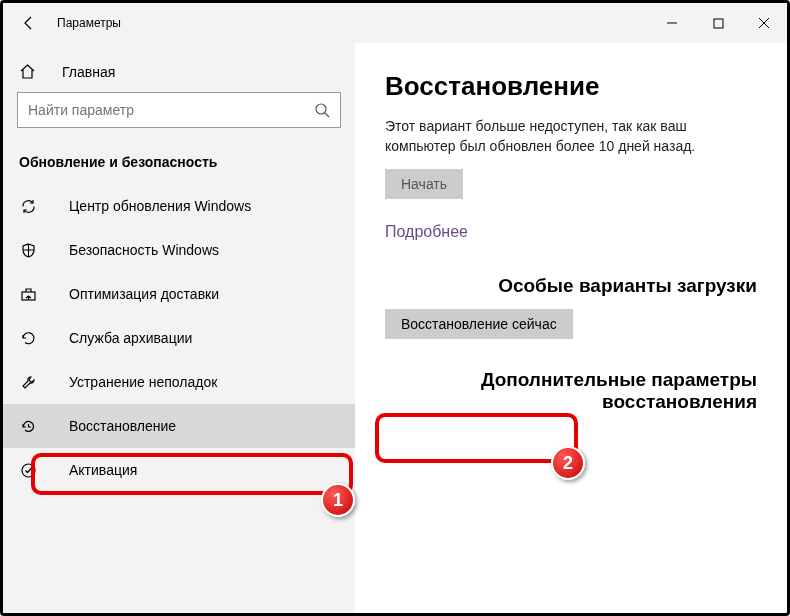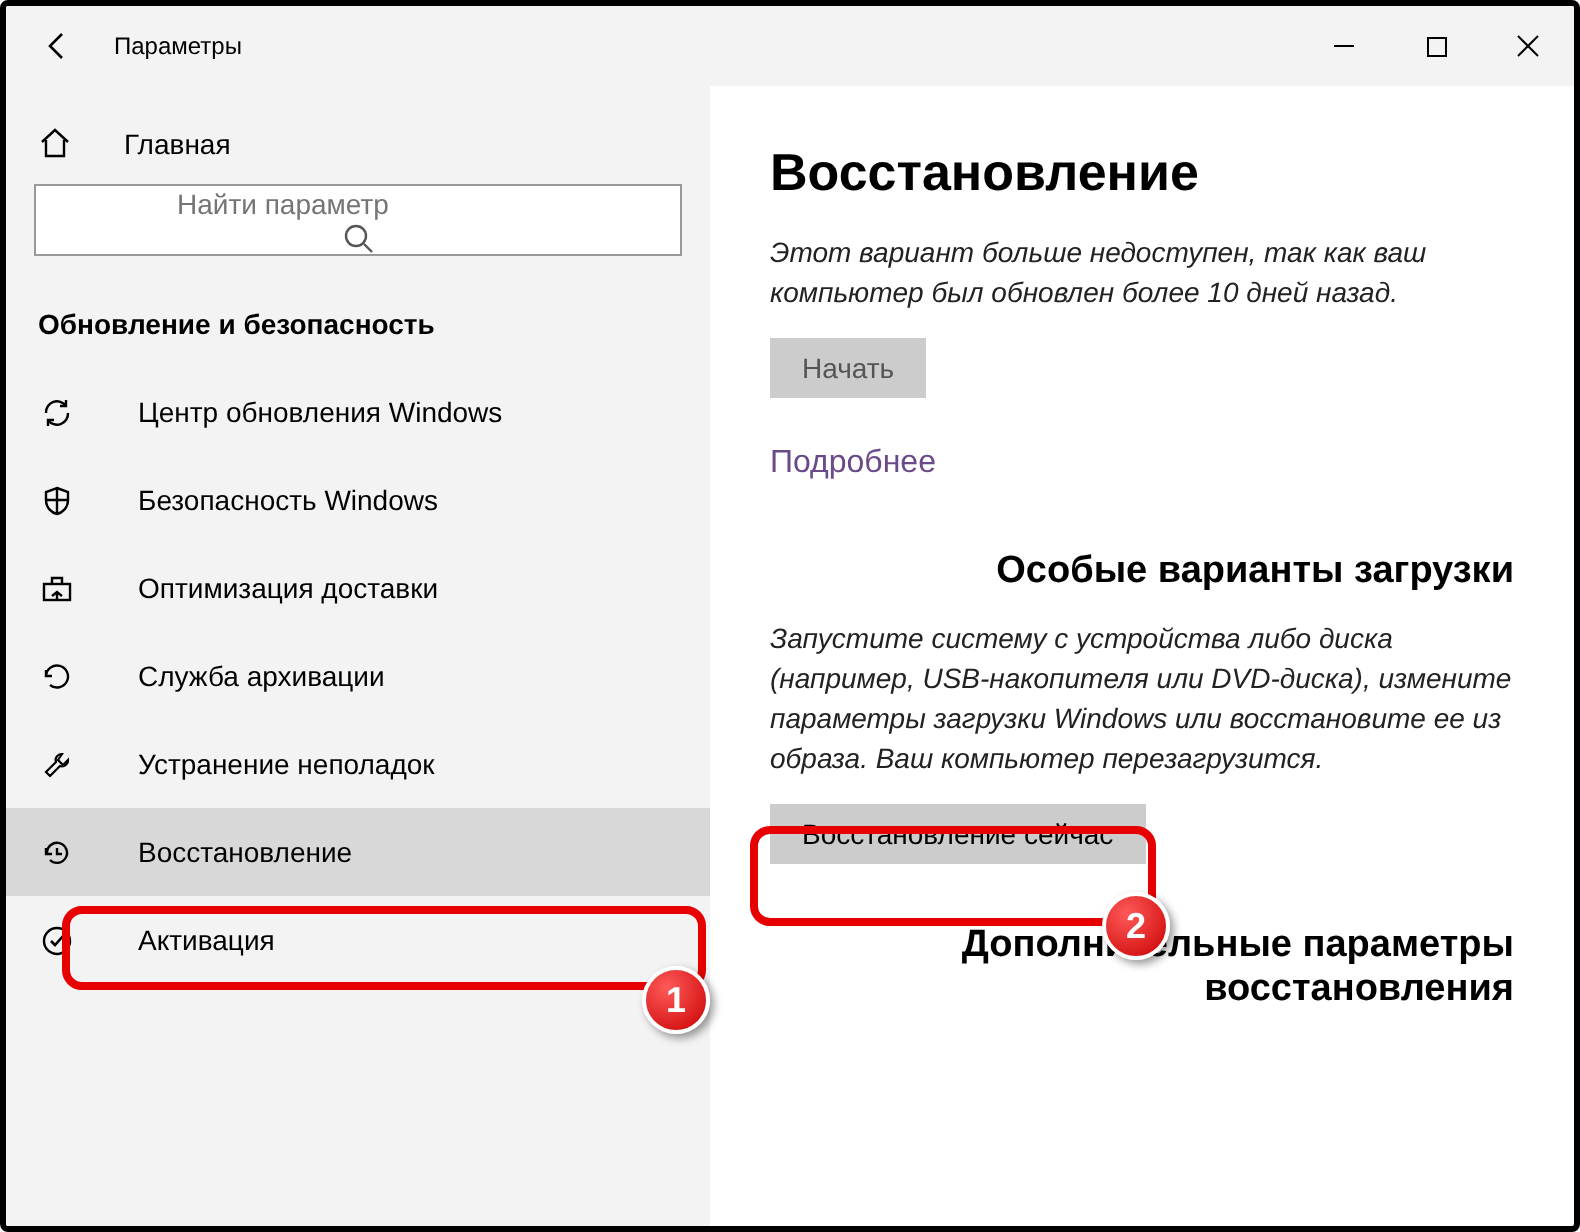--- a/index.html
+++ b/index.html
@@ -16,35 +16,35 @@
 .back-btn { width: 28px; height: 28px; display:flex; align-items:center; justify-content:center; cursor:pointer; }
 .titlebar-title { font-size: 12px; margin-left: 14px; color:#000; }
 .win-controls { margin-left:auto; display:flex; }
 .win-btn { width: 46px; height: 40px; display:flex; align-items:center; justify-content:center; cursor:pointer; }
 .content { display:flex; height: calc(100% - 40px); }
 .sidebar { width: 352px; background:#f3f3f3; padding: 14px 0 0 0; position:relative; }
 .home-row { display:flex; align-items:flex-end; padding: 6px 16px 12px 16px; gap:26px; cursor:pointer; }
 .home-row span.label { font-size: 14px; }
 .search-box {
   margin: 0 14px 20px 14px; height: 36px; border:1px solid #999; background:#fff;
-  display:flex; align-items:center; padding: 0 10px; flex-direction: column;
+  display:flex; align-items:center; padding: 0 10px;
 }
 .search-box input {
   flex:1; border:none; outline:none; font-size:14px; background:transparent; color:#555;
 }
 .section-title { font-size: 14px; font-weight:600; padding: 6px 16px 14px 16px; }
 .nav-item {
   display:flex; align-items:center; height: 44px; padding: 0 16px; gap:32px;
   font-size: 14px; cursor:pointer;
 }
 .nav-item .icon { width:18px; height:18px; display:flex; align-items:center; justify-content:center; flex-shrink:0; }
 .nav-item.selected { background:#d8d8d8; }
 .main { flex:1; padding: 28px 30px 0 30px; overflow:hidden; }
 .page-title { font-size: 26px; font-weight:600; margin-bottom: 14px; }
-.desc { font-size: 14px; color:#222; line-height:1.45; margin-bottom:12px;font-style:italic; }
+.desc { font-size: 14px; color:#222; line-height:1.45; margin-bottom:12px; }
 .gray-btn {
   background:#ccc; border:none; padding: 7px 16px; font-size:14px; color:#555; cursor:pointer;
 }
 .gray-btn.dark { color:#000; }
 .link { color:#6b4a8a; font-size:16px; cursor:pointer; display:inline-block; margin: 24px 0 20px 0; }
 .sub-title { font-size: 19px; font-weight:600; margin: 14px 0 12px 0; text-align: right; }
 .highlight-sidebar {
   position:absolute; left:28px; top:450px; width:322px; height:42px;
   border:4px solid #e60000; border-radius:10px; pointer-events:none;
 }
@@ -188,21 +188,20 @@
     </div>
 
     <div class="main">
       <div class="page-title">Восстановление</div>
       <div class="desc">Этот вариант больше недоступен, так как ваш компьютер был обновлен более 10 дней назад.</div>
       <button class="gray-btn">Начать</button>
       <br>
       <span class="link">Подробнее</span>
 
       <div class="sub-title">Особые варианты загрузки</div>
-      <div class="desc">Запустите систему с устройства либо диска (например, USB-накопителя или DVD-диска), измените параметры загрузки Windows или восстановите ее из образа. Ваш компьютер перезагрузится.</div>
       <button class="gray-btn dark">Восстановление сейчас</button>
 
       <div class="sub-title" style="margin-top:30px">Дополнительные параметры восстановления</div>
     </div>
 
   </div>
 
   <div class="highlight-sidebar"></div>
   <div class="highlight-btn"></div>
   <div class="badge badge1">1</div>

